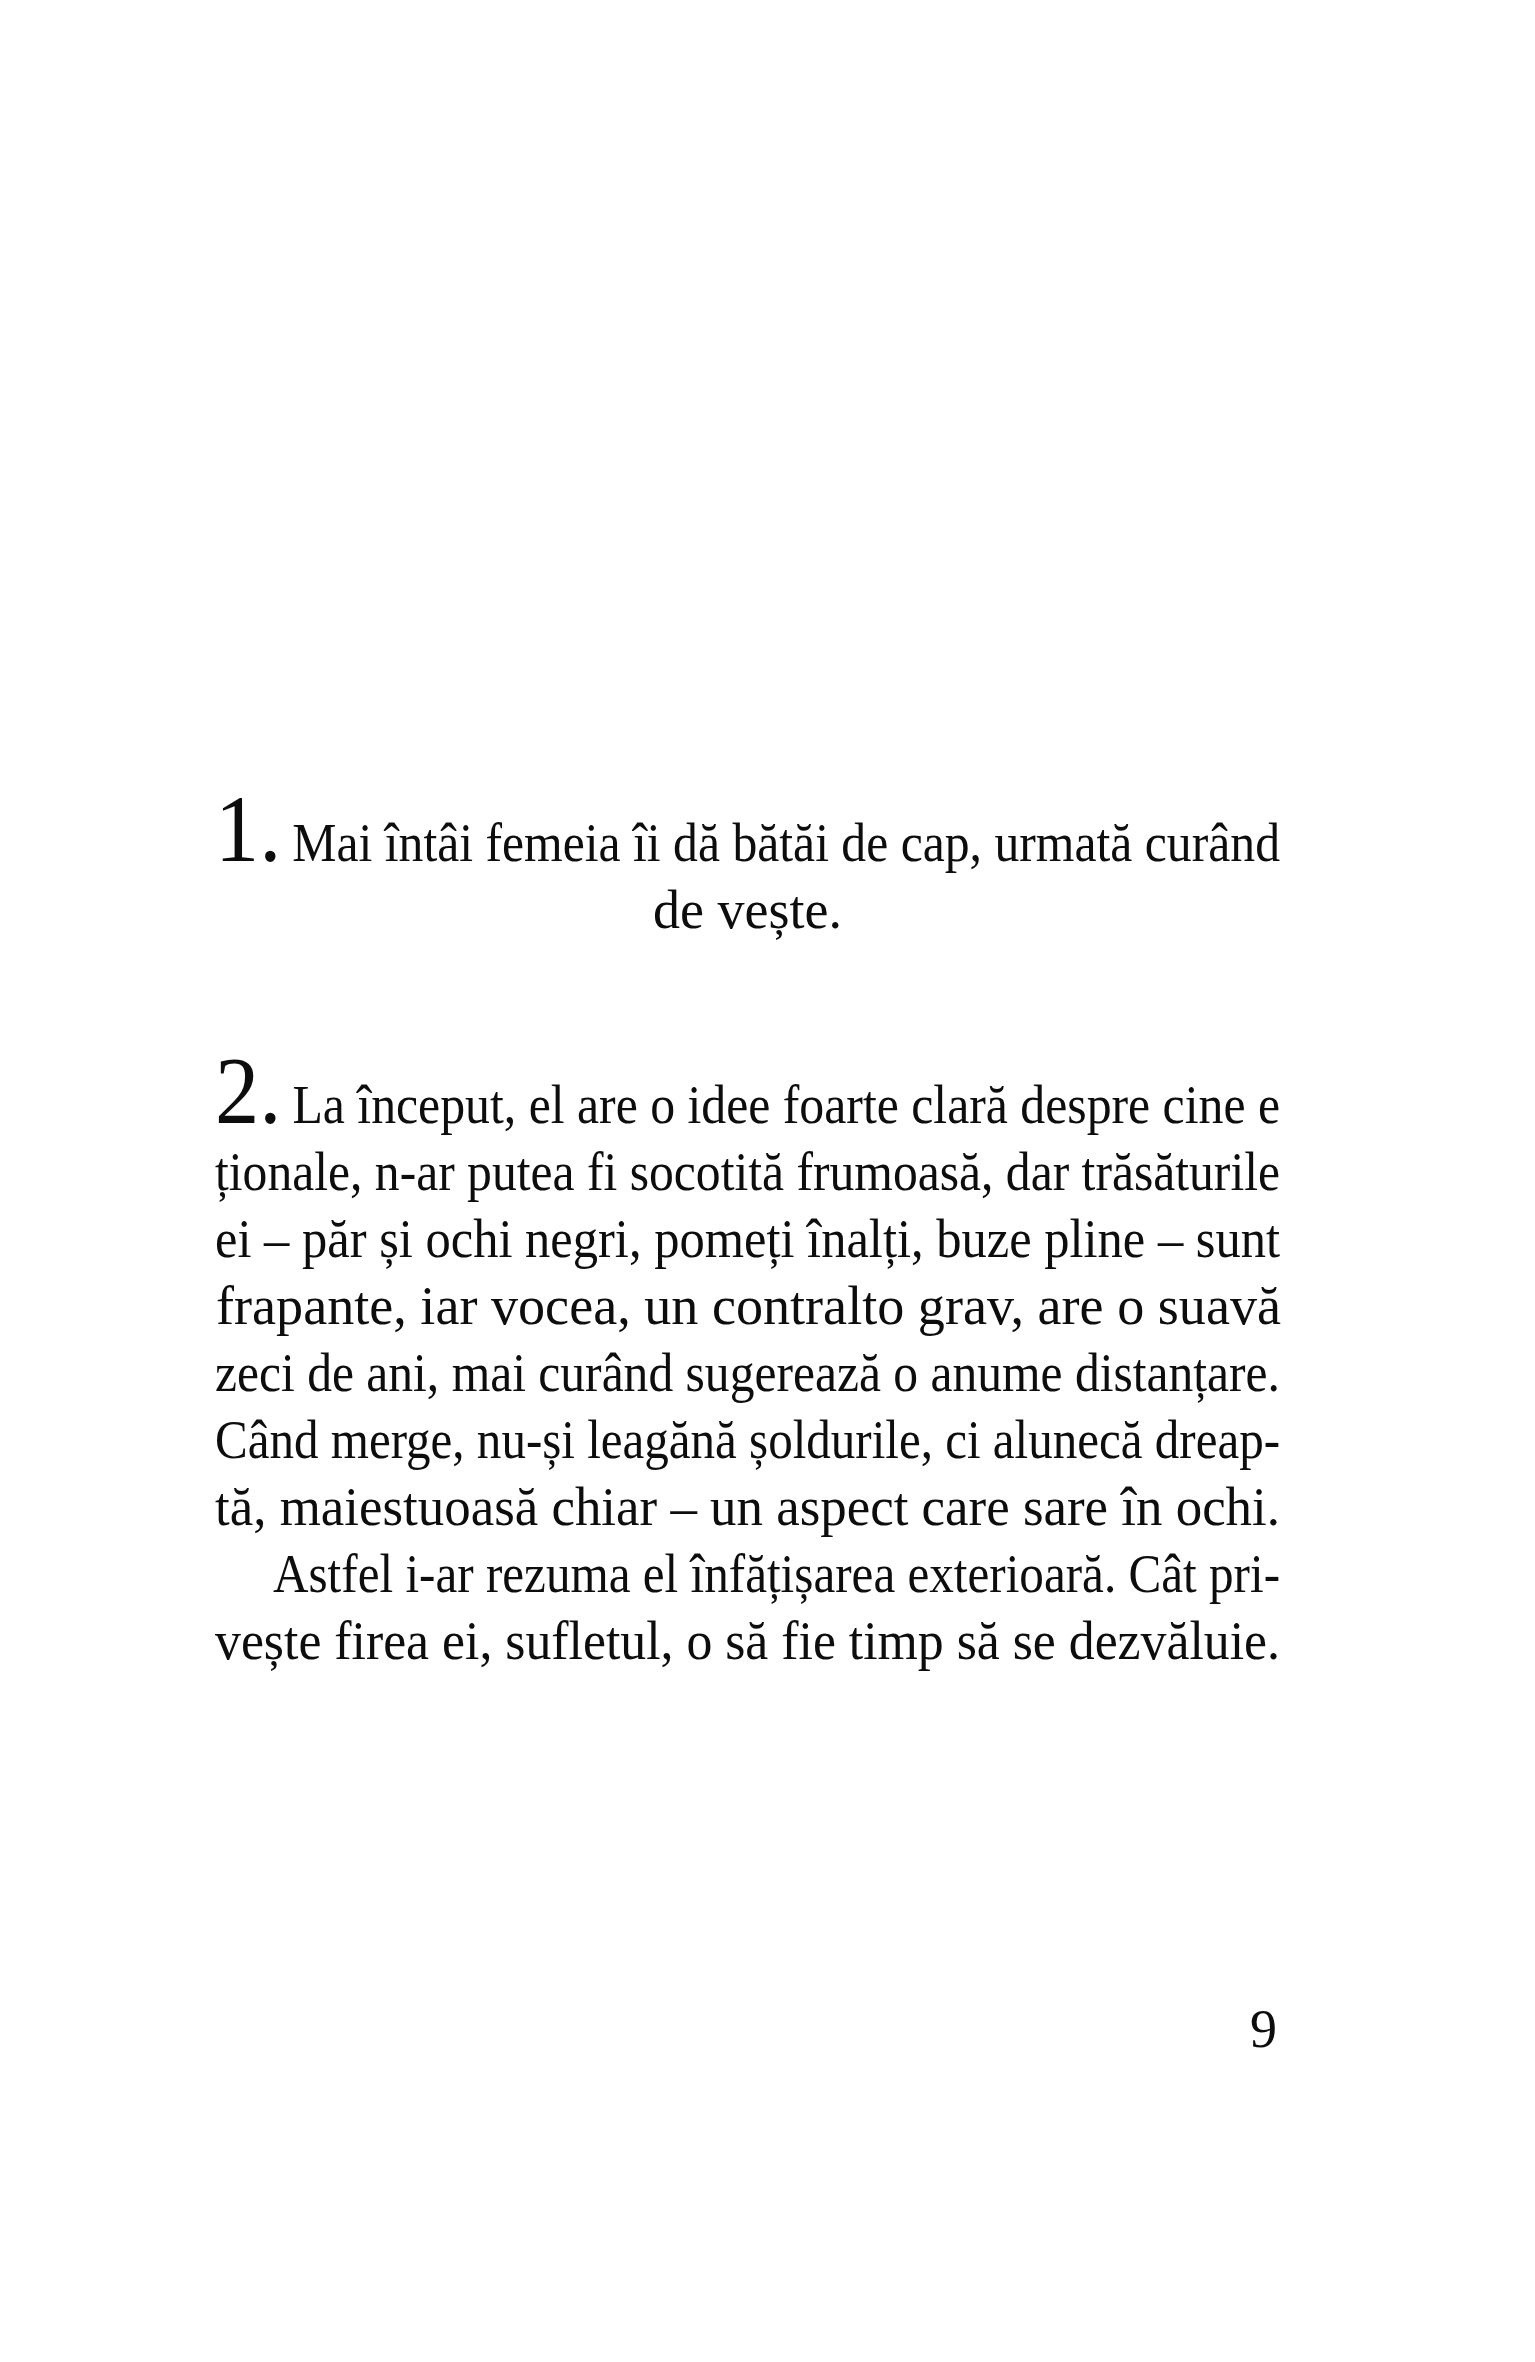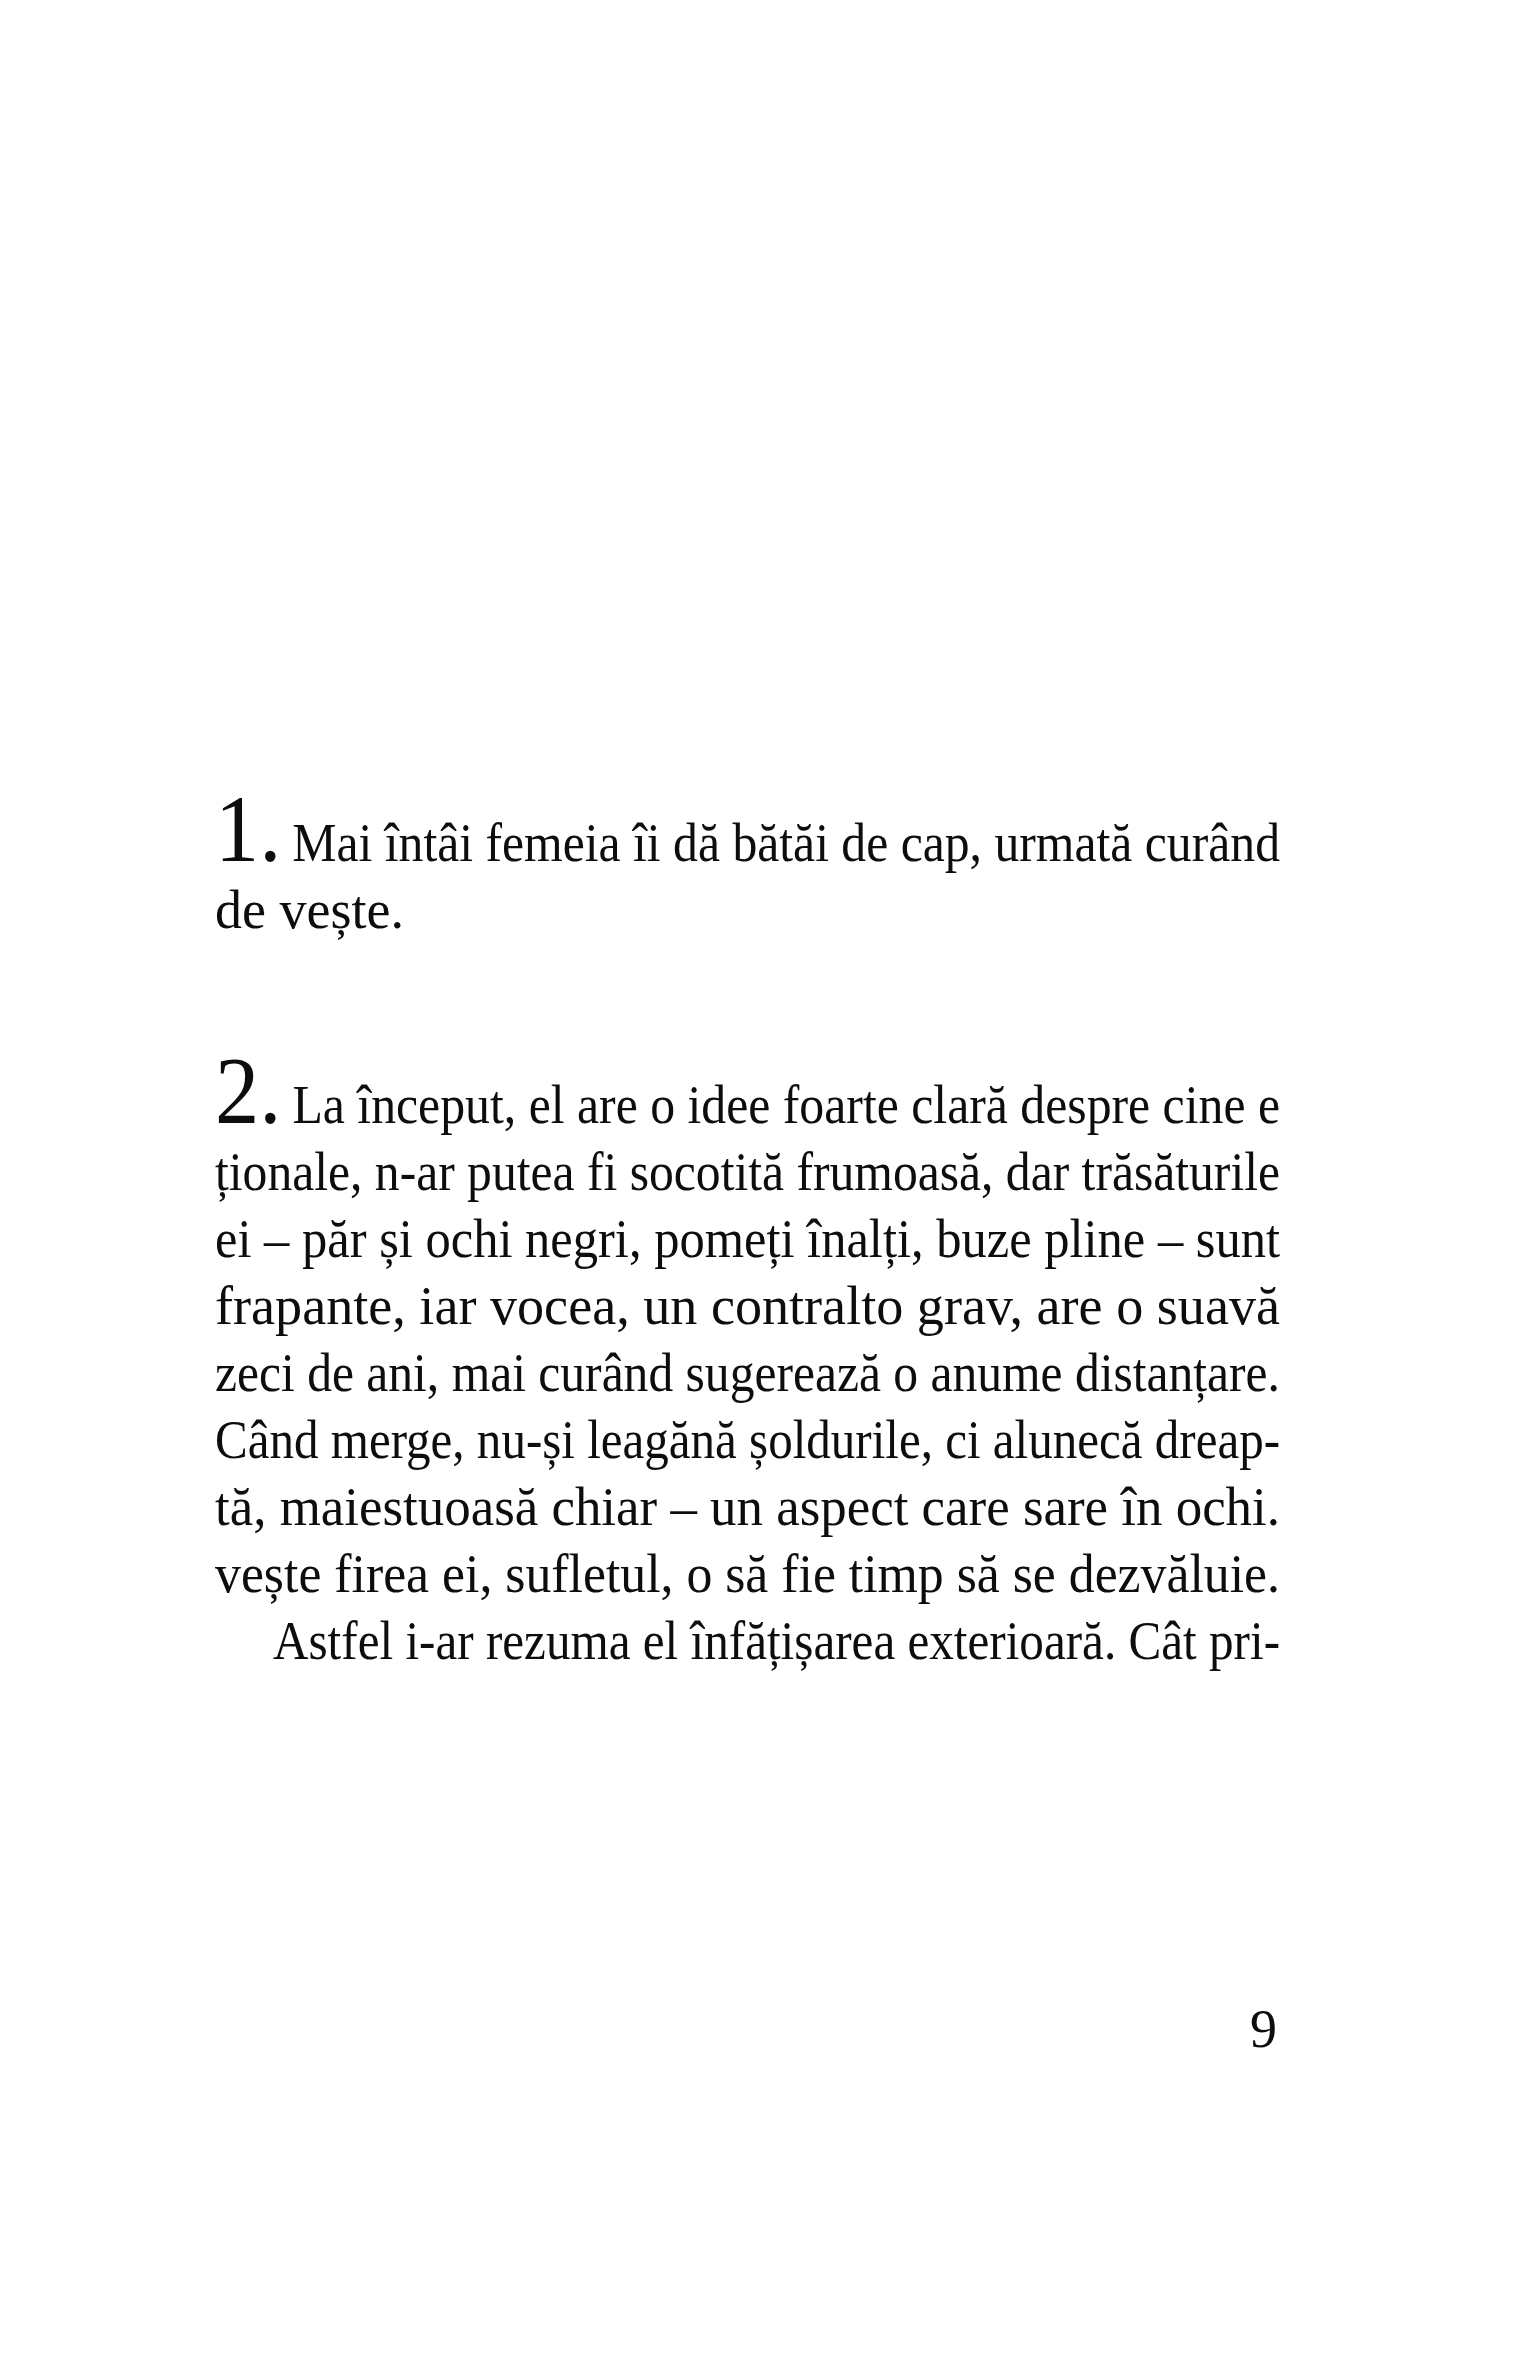--- a/index.html
+++ b/index.html
@@ -11,21 +11,21 @@
     color:var(--ink);
     font-family:"Liberation Serif","DejaVu Serif",serif;
     overflow:hidden;
   }
   .text-block {
     position:absolute;
     left:215px; top:810px;
     width:1065px;
     font-size:54px;
   }
-  .section { margin:0; }
+  .section { margin:0;text-align:center; }
   .section.gap-before { margin-top:128px; }
   .line {
     height:67px; line-height:67px;
     white-space:nowrap;
   }
   .line-inner {
     display:inline-block;
     transform-origin:0 50%;
     white-space:nowrap;
   }
@@ -54,18 +54,18 @@
       <section class="section gap-before">
         <div class="line"><span class="line-inner" style="transform: scaleX(0.921392);"><span class="numeral">2.</span>La început, el are o idee foarte clară despre cine e</span></div>
         <div class="line"><span class="line-inner" style="transform: scaleX(0.918871);">ționale, n-ar putea fi socotită frumoasă, dar trăsăturile</span></div>
         <div class="line"><span class="line-inner" style="transform: scaleX(0.935647);">ei – păr și ochi negri, pomeți înalți, buze pline – sunt</span></div>
         <div class="line"><span class="line-inner" style="transform: scaleX(1.00238);">frapante, iar vocea, un contralto grav, are o suavă</span></div>
         <div class="line"><span class="line-inner" style="transform: scaleX(0.91777);">zeci de ani, mai curând sugerează o anume distanțare.</span></div>
         <div class="line"><span class="line-inner" style="transform: scaleX(0.907904);">Când merge, nu-și leagănă șoldurile, ci alunecă dreap-</span></div>
         <div class="line last"><span class="line-inner" style="transform: scaleX(0.979747);">tă, maiestuoasă chiar – un aspect care sare în ochi.</span></div>
       </section>
       <section class="section">
+        <div class="line indent"><span class="line-inner" style="transform: scaleX(0.910141);">Astfel i-ar rezuma el înfățișarea exterioară. Cât pri-</span></div>
         <div class="line last"><span class="line-inner" style="transform: scaleX(0.958515);">vește firea ei, sufletul, o să fie timp să se dezvăluie.</span></div>
-        <div class="line indent"><span class="line-inner" style="transform: scaleX(0.910141);">Astfel i-ar rezuma el înfățișarea exterioară. Cât pri-</span></div>
       </section>
     </main>
   <div class="page-number">9</div>
 </div>
 
 </body></html>

